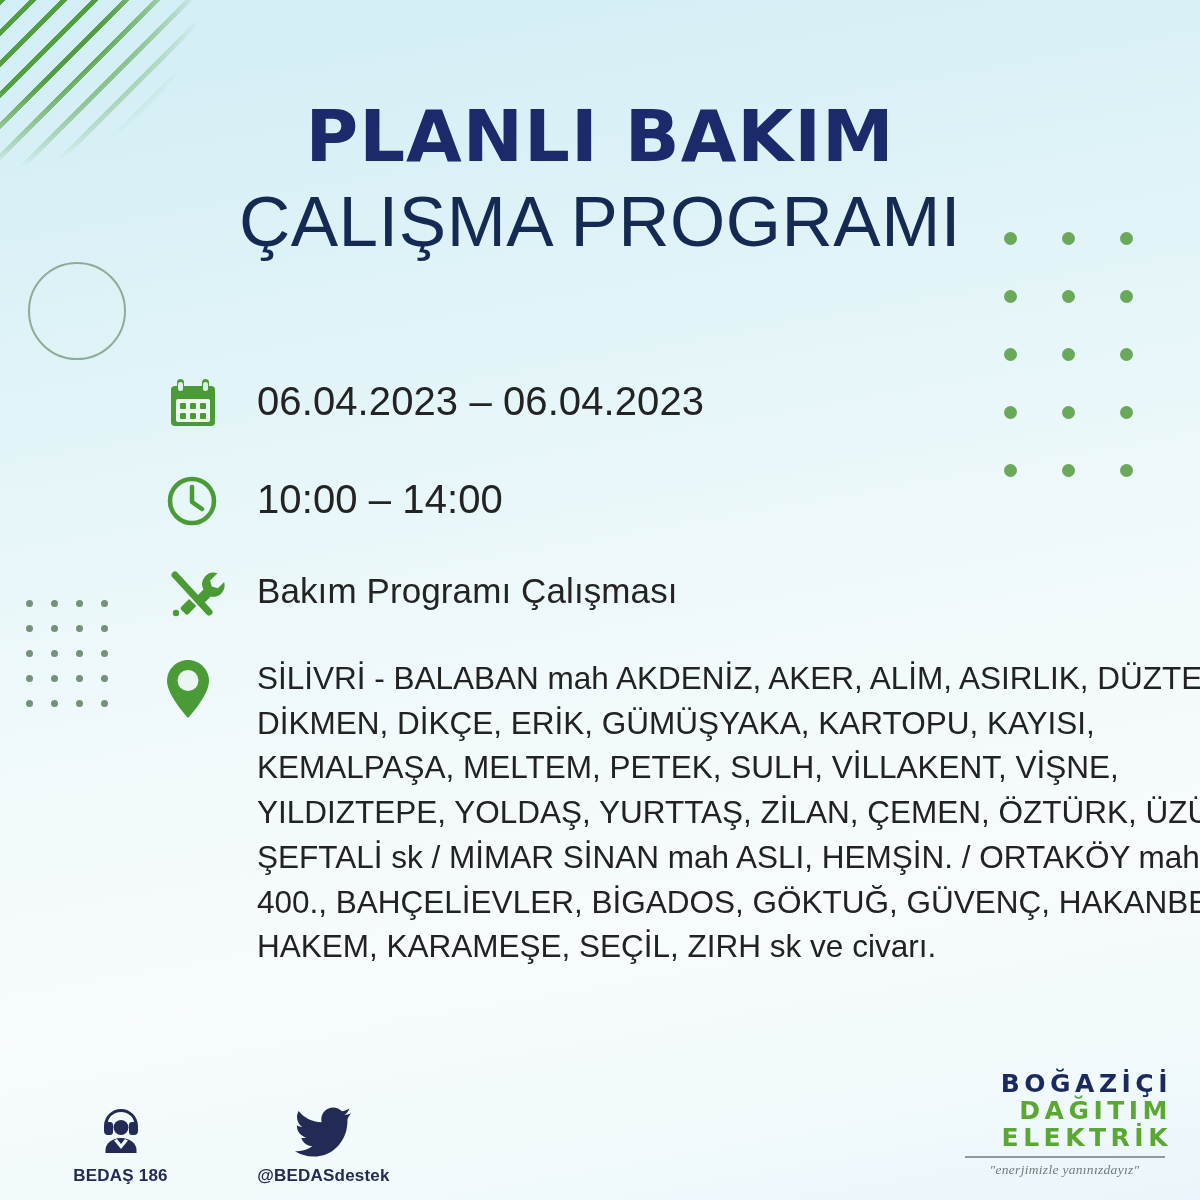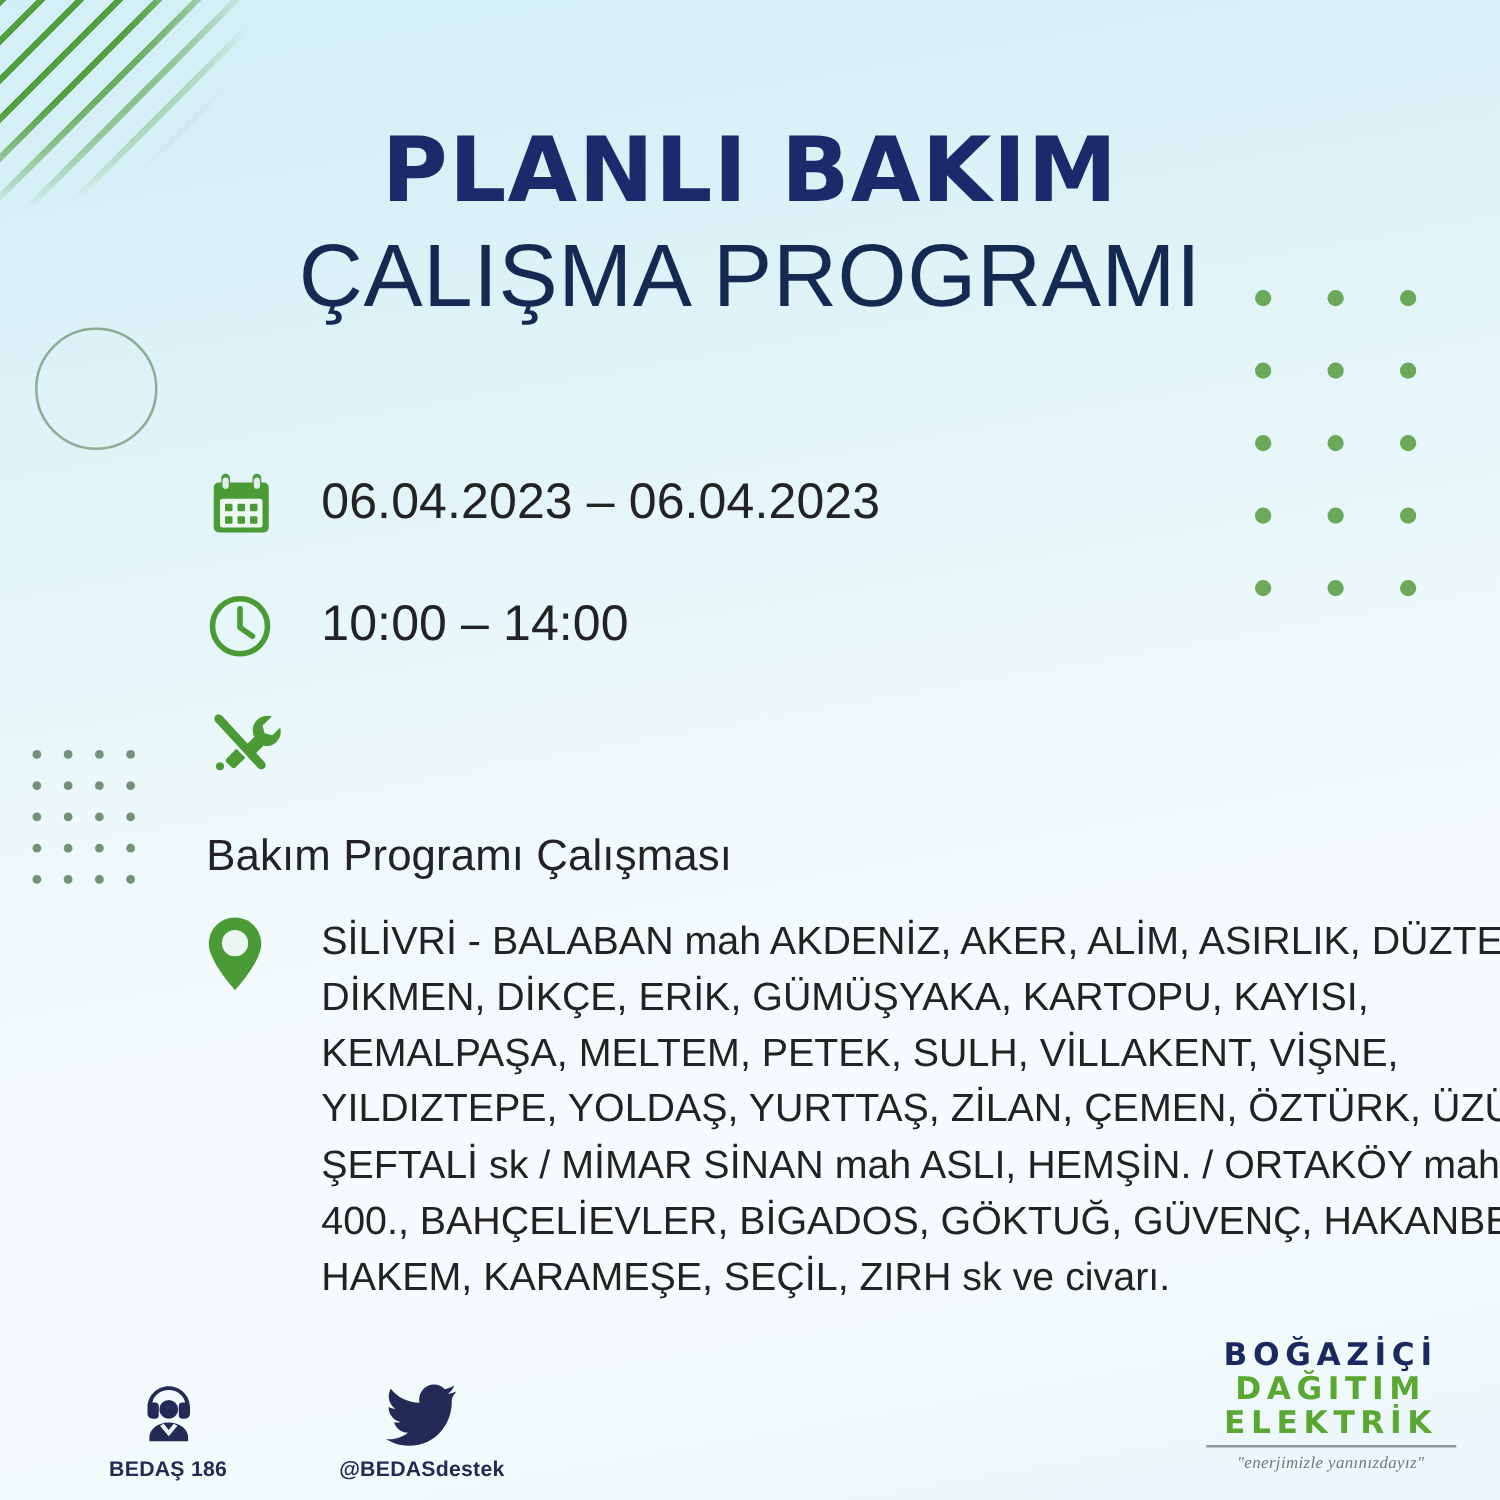--- a/index.html
+++ b/index.html
@@ -149,42 +149,42 @@
     line-height: 1.12;
     padding-top: 5px;
     letter-spacing: .1px;
   }
   .row-date .info-text,
   .row-time .info-text { font-size: 40px; }
   .row-work .info-text { font-size: 35px; }
 
   .row-date { margin-bottom: 34px; }
   .row-time { margin-bottom: 30px; }
-  .row-work { margin-bottom: 26px; flex-direction: column; }
+  .row-work { margin-bottom: 26px; }
 
   .address-text {
     font-size: 31.5px;
     line-height: 1.42;
     color: #222222;
     letter-spacing: 0px;
     padding-top: 0;
   }
   .address-text .line { display: block; white-space: nowrap; }
 
   
   .footer {
     position: absolute;
     left: 0;
     bottom: 0;
     width: 1200px;
     height: 170px;
   }
   .contacts {
     position: absolute;
-    left: 62px;
+    left: 48px;
     bottom: 14px;
     display: flex;
     align-items: flex-end;
     gap: 58px;
   }
   .contact {
     width: 145px;
     text-align: center;
   }
   .contact .c-icon {
@@ -210,20 +210,21 @@
     text-align: center;
     width: 215px;
   }
   .brand-line {
     font-family: "DejaVu Sans", sans-serif;
     font-weight: 700;
     font-size: 25px;
     letter-spacing: 4.5px;
     line-height: 1.08;
     white-space: nowrap;
+    text-align: right;
   }
   .brand-1 { color: #1b2a5e; }
   .brand-2, .brand-3 { color: #5aa832; }
   .brand-rule {
     margin: 5px auto 4px auto;
     width: 200px;
     height: 2px;
     background: #8d9aa0;
   }
   .brand-tag {

